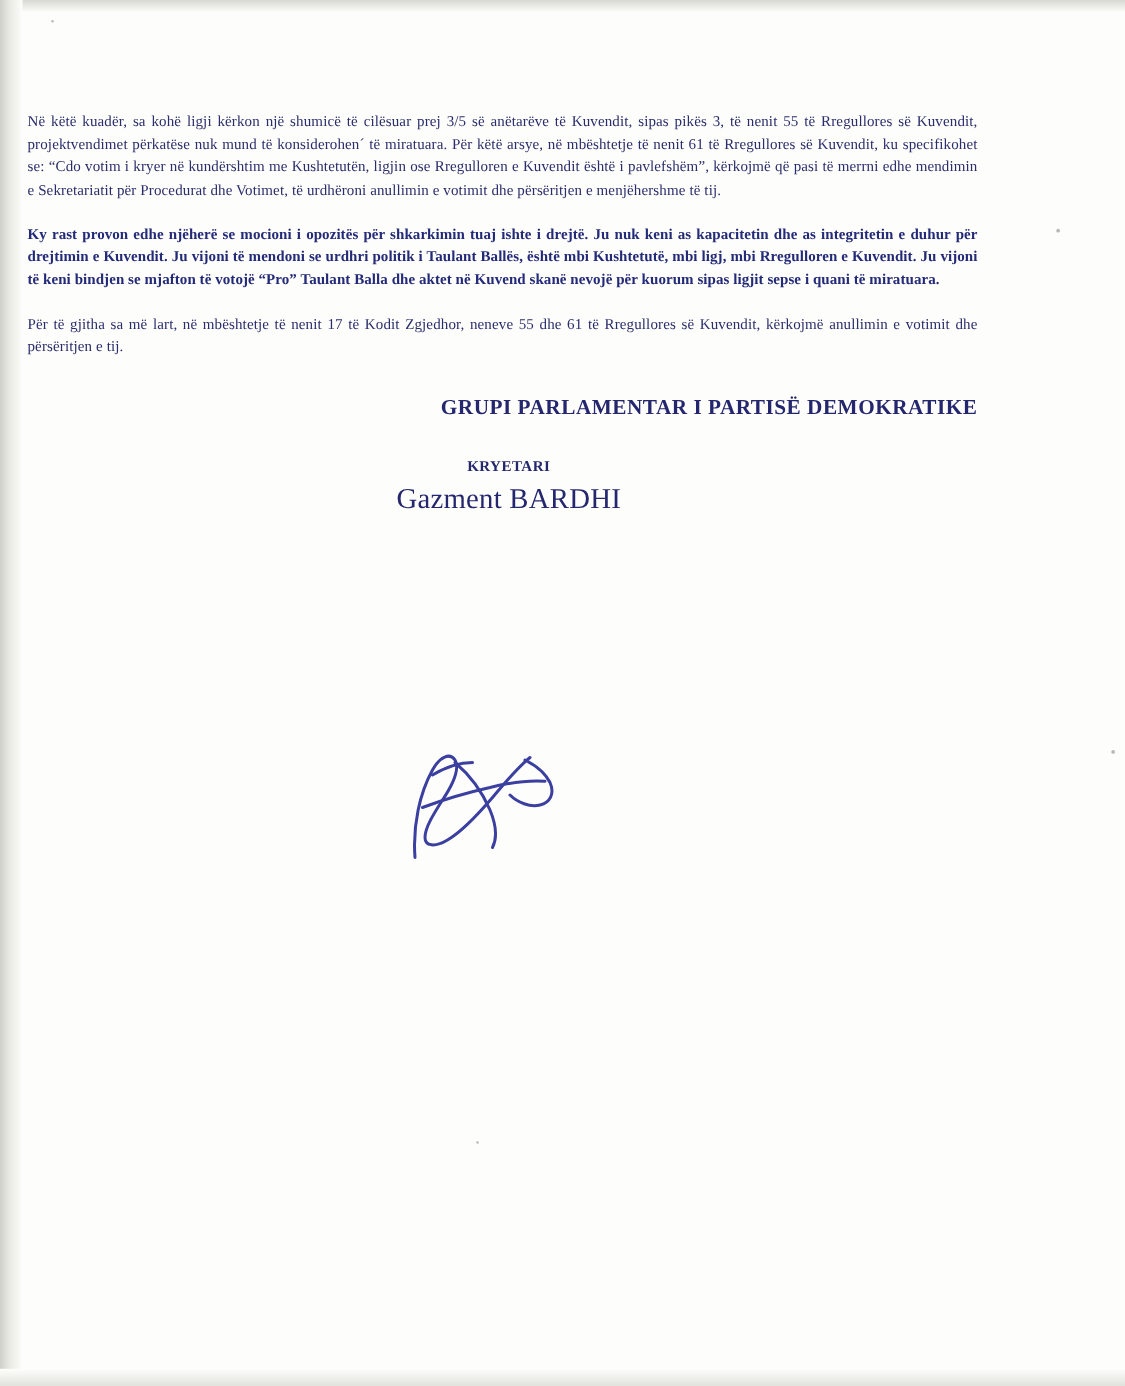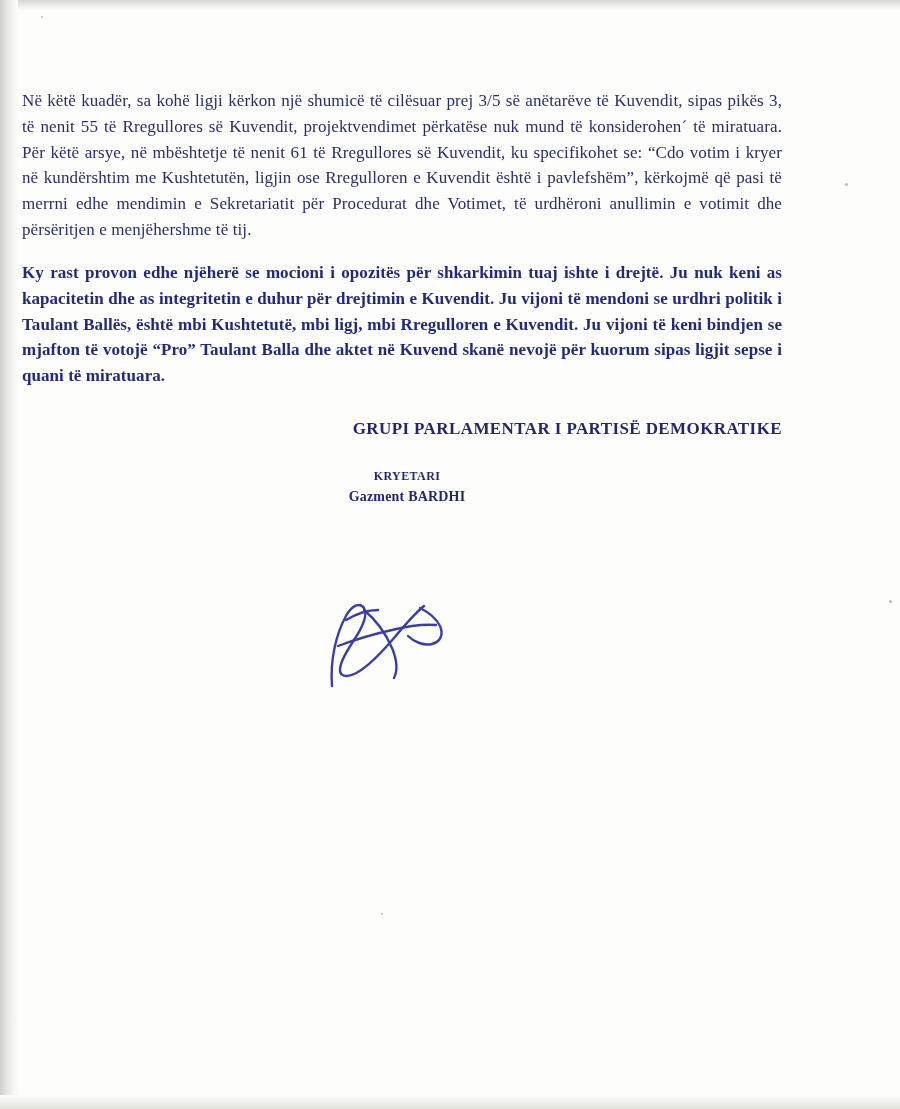--- a/index.html
+++ b/index.html
@@ -35,21 +35,21 @@
     background: linear-gradient(to top, #e2e2dc 0%, #fdfdfb 100%);
   }
   .doc-body {
     position: absolute;
     left: 22px;
     top: 88px;
     width: 760px;
   }
   p.para {
     margin: 0 0 17px 0;
-    font-size: 17px;
+    font-size: 12px;
     line-height: 1.52;
     color: #2a2d6b;
     text-align: justify;
     letter-spacing: 0.1px;
   }
   p.para.bold {
     font-weight: bold;
     color: #232a78;
     letter-spacing: 0.05px;
   }
@@ -71,22 +71,22 @@
   }
   .role-line {
     font-weight: bold;
     font-size: 12px;
     color: #25276e;
     margin-top: 30px;
     letter-spacing: 0.4px;
     margin-left: 10px;
   }
   .name-line {
-    font-weight: bold;
-    font-size: 14px;
+    font-weight: normal;
+    font-size: 23px;
     color: #25276e;
     margin-top: 5px;
     letter-spacing: 0.2px;
     margin-left: 10px;
   }
   .signature {
     position: absolute;
     left: 320px;
     top: 590px;
     width: 140px;
@@ -115,20 +115,21 @@
   <div class="speck speck-b"></div>
   <div class="speck speck-c"></div>
   <div class="speck speck-d"></div>
 
   <div class="doc-body">
 
     <p class="para para-1">Në këtë kuadër, sa kohë ligji kërkon një shumicë të cilësuar prej 3/5 së anëtarëve të Kuvendit, sipas pikës 3, të nenit 55 të Rregullores së Kuvendit, projektvendimet përkatëse nuk mund të konsiderohen´ të miratuara. Për këtë arsye, në mbështetje të nenit 61 të Rregullores së Kuvendit, ku specifikohet se: “Cdo votim i kryer në kundërshtim me Kushtetutën, ligjin ose Rregulloren e Kuvendit është i pavlefshëm”, kërkojmë që pasi të merrni edhe mendimin e Sekretariatit për Procedurat dhe Votimet, të urdhëroni anullimin e votimit dhe përsëritjen e menjëhershme të tij.</p>
 
     <p class="para bold para-2">Ky rast provon edhe njëherë se mocioni i opozitës për shkarkimin tuaj ishte i drejtë. Ju nuk keni as kapacitetin dhe as integritetin e duhur për drejtimin e Kuvendit. Ju vijoni të mendoni se urdhri politik i Taulant Ballës, është mbi Kushtetutë, mbi ligj, mbi Rregulloren e Kuvendit. Ju vijoni të keni bindjen se mjafton të votojë “Pro” Taulant Balla dhe aktet në Kuvend skanë nevojë për kuorum sipas ligjit sepse i quani të miratuara.</p>
 
+    <p class="para para-3">Për të gjitha sa më lart, në mbështetje të nenit 17 të Kodit Zgjedhor, neneve 55 dhe 61 të Rregullores së Kuvendit, kërkojmë anullimin e votimit dhe përsëritjen e tij.</p>
 
     <div class="signoff">
       <div class="group-line">GRUPI PARLAMENTAR I PARTISË DEMOKRATIKE</div>
       <div class="role-line">KRYETARI</div>
       <div class="name-line">Gazment BARDHI</div>
     </div>
   </div>
 
   <svg class="signature" viewBox="0 0 140 110" xmlns="http://www.w3.org/2000/svg">
     <g fill="none" stroke="#3a3fa0" stroke-width="2.4" stroke-linecap="round" stroke-linejoin="round">

